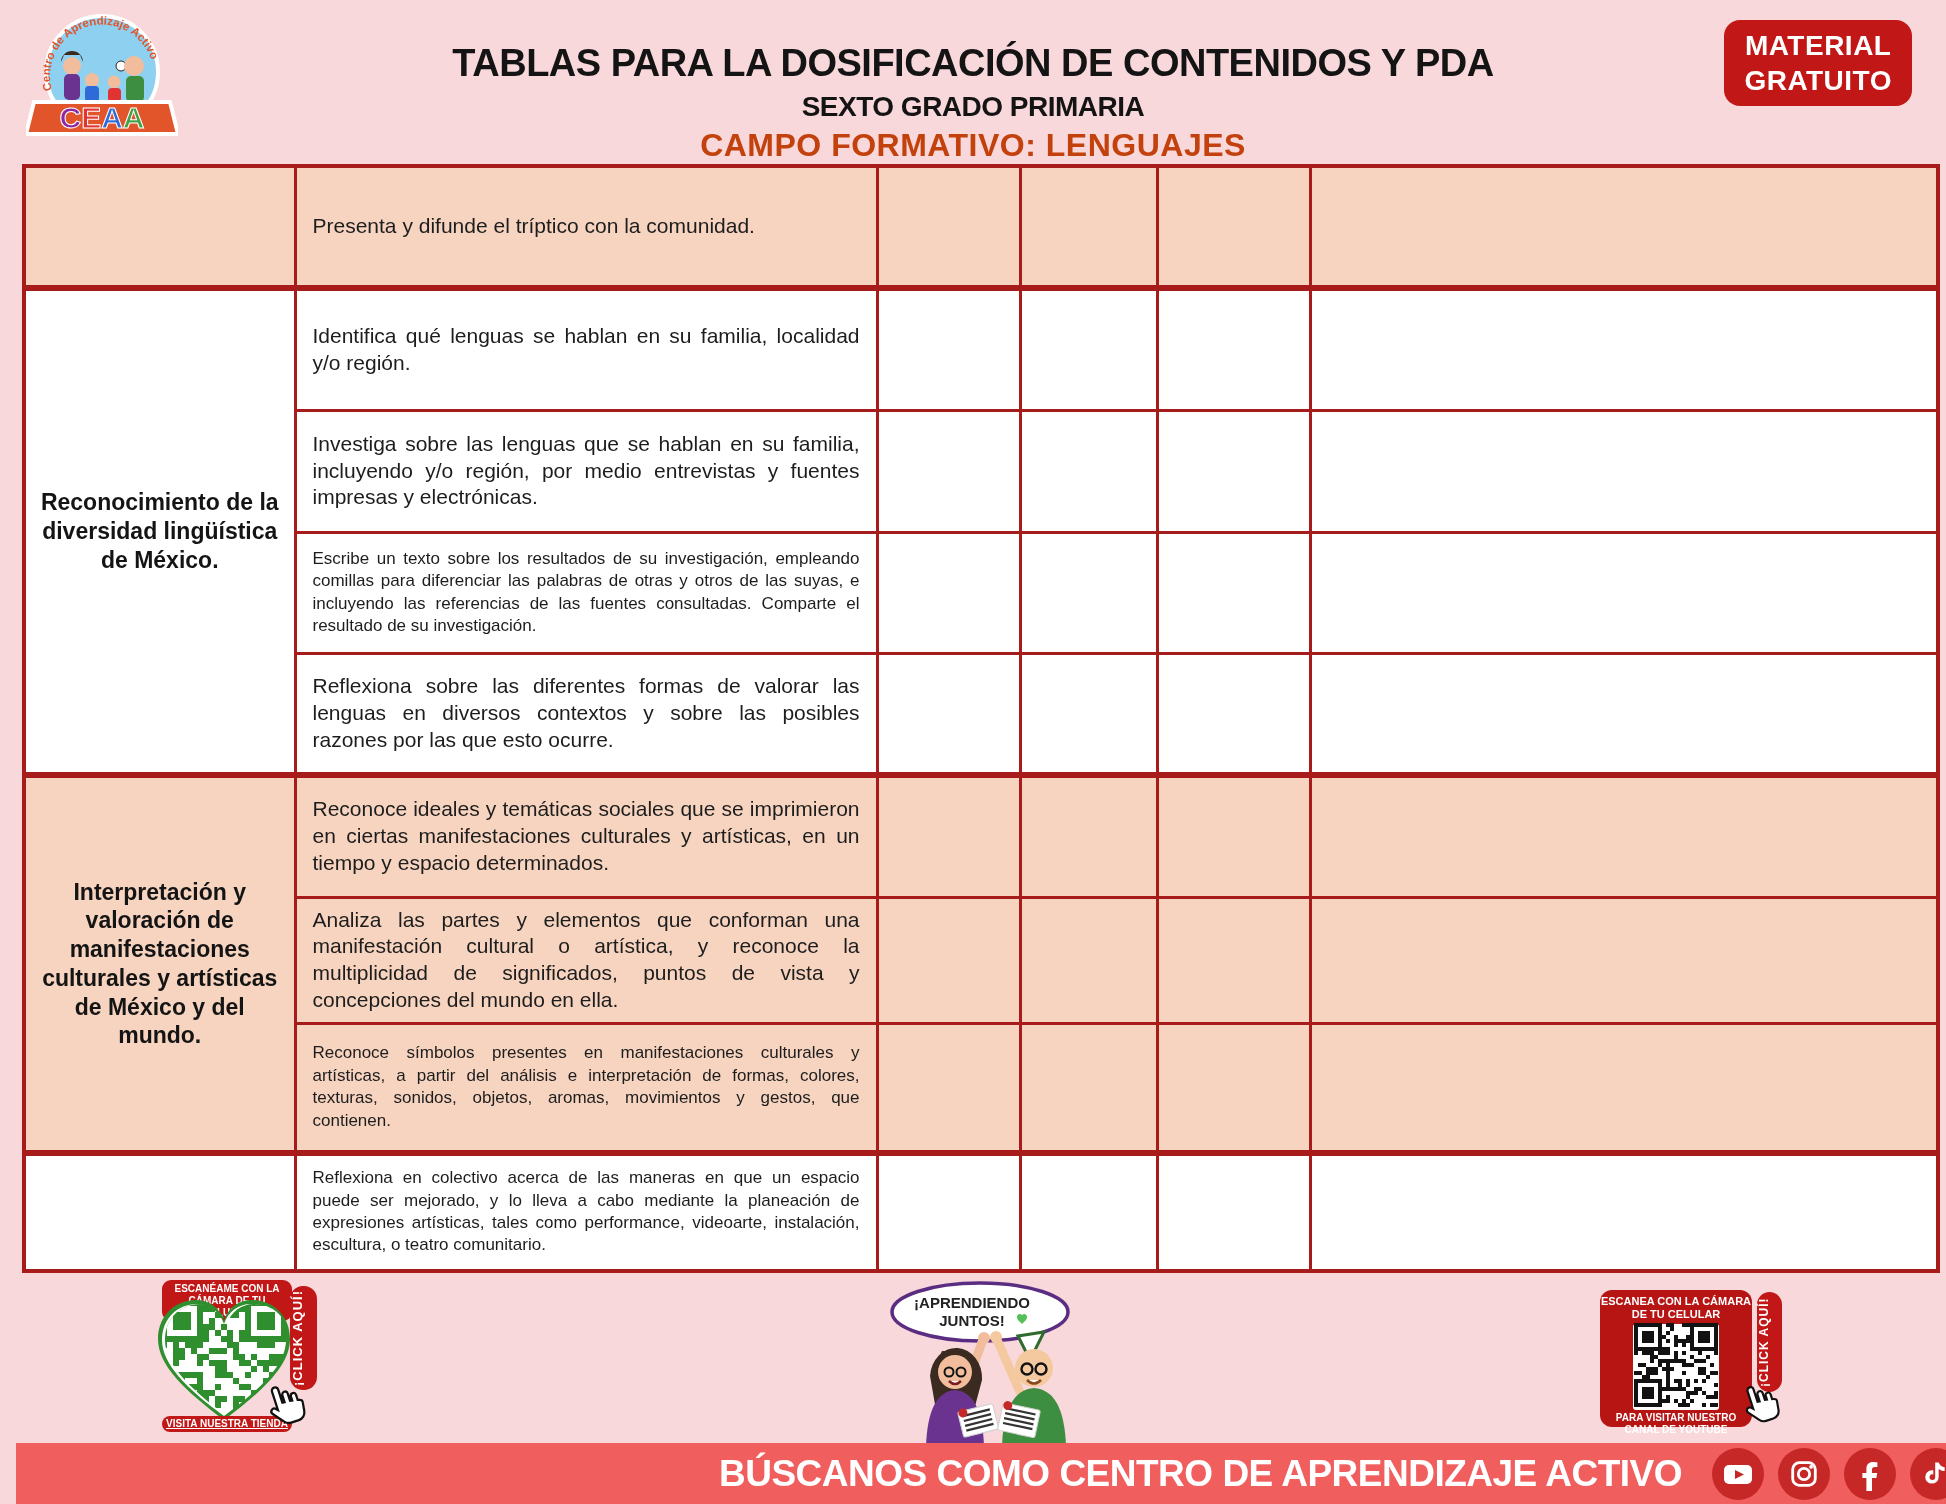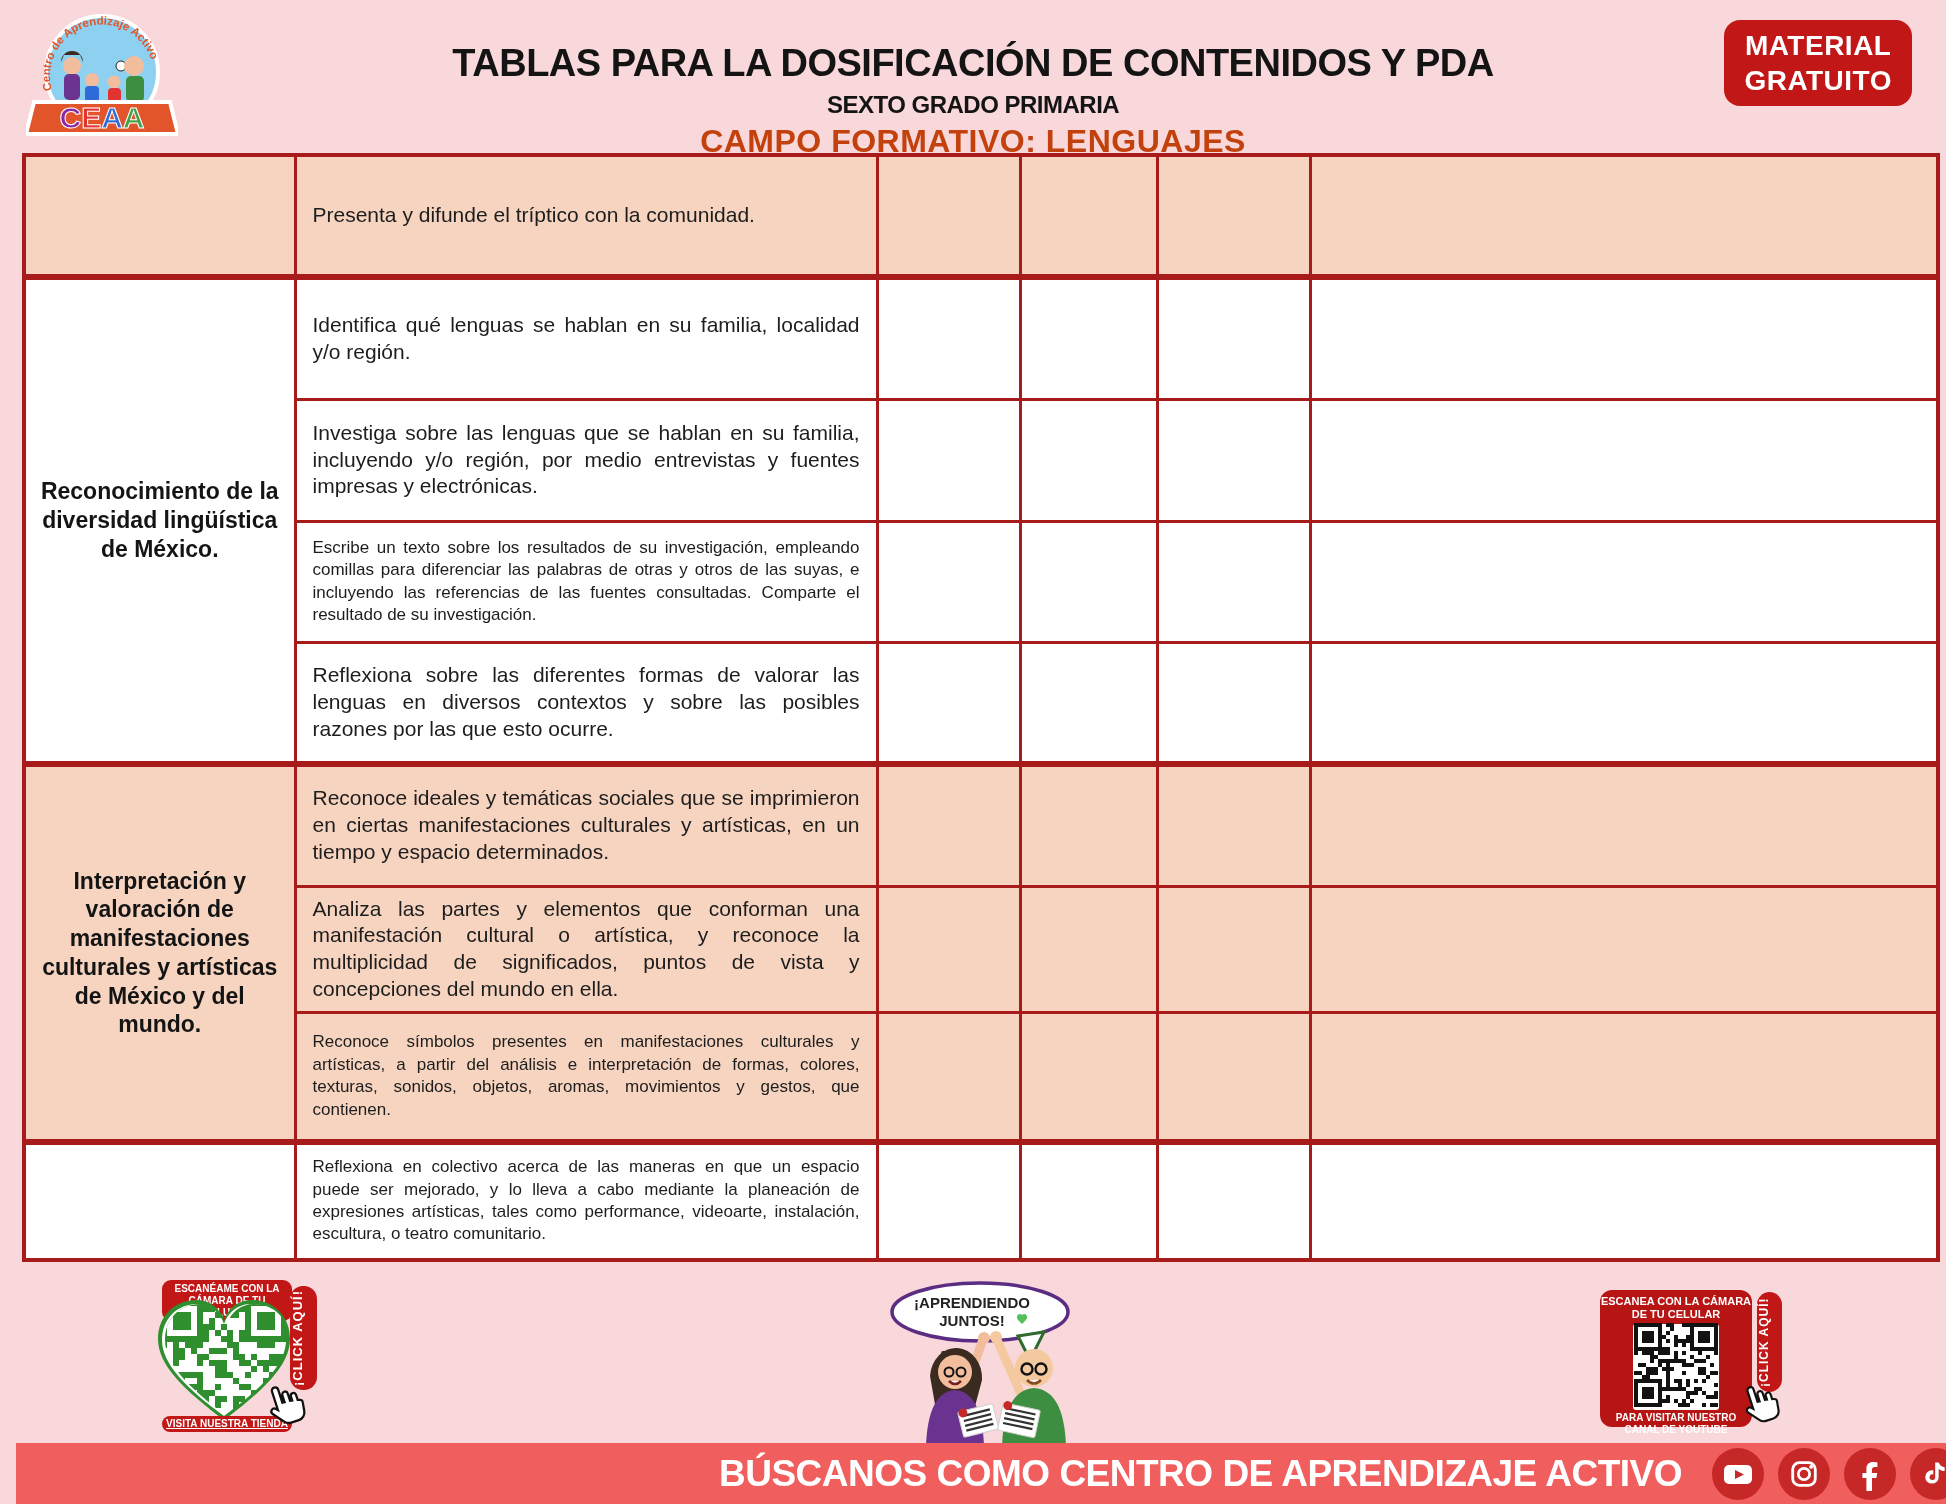--- a/index.html
+++ b/index.html
@@ -6,30 +6,30 @@
   body{
     width:1946px;height:1504px;position:relative;overflow:hidden;
     background:#F8D8DB;
     font-family:"Liberation Sans",sans-serif;
     -webkit-font-smoothing:antialiased;
   }
   
   .logo{position:absolute;left:26px;top:10px;width:152px;height:128px;}
   .titles{position:absolute;left:0;right:0;top:0;text-align:center;}
   .t1{margin-top:42px;font-size:38px;font-weight:800;color:#141414;letter-spacing:-.5px;}
-  .t2{margin-top:6px;font-size:24px;font-weight:800;color:#141414;letter-spacing:-.5px;}
+  .t2{margin-top:6px;font-size:28px;font-weight:800;color:#141414;letter-spacing:-.5px;}
   .t3{margin-top:4px;font-size:32px;font-weight:800;color:#c2410c;letter-spacing:.5px;}
   .badge{
     position:absolute;right:34px;top:20px;background:#C21717;color:#fff;
     border-radius:16px;padding:8px 20px;text-align:center;
     font-size:28px;font-weight:800;line-height:1.25;letter-spacing:.5px;
   }
   
   table.dosif{
-    position:absolute;left:22px;top:153px;width:1914px;height:1089px;
+    position:absolute;left:22px;top:164px;width:1914px;height:1089px;
     border-collapse:collapse;table-layout:fixed;background:#fff;
   }
   table.dosif,table.dosif td{border:3px solid #A81B1B;}
   table.dosif{border-width:4px;}
   td.s{background:#F7D4C0;}
   td.pda{
     padding:8px 16px;font-size:21px;line-height:1.28;color:#1d1d1d;
     text-align:justify;vertical-align:middle;
   }
   td.pda.small{font-size:17px;line-height:1.32;}

